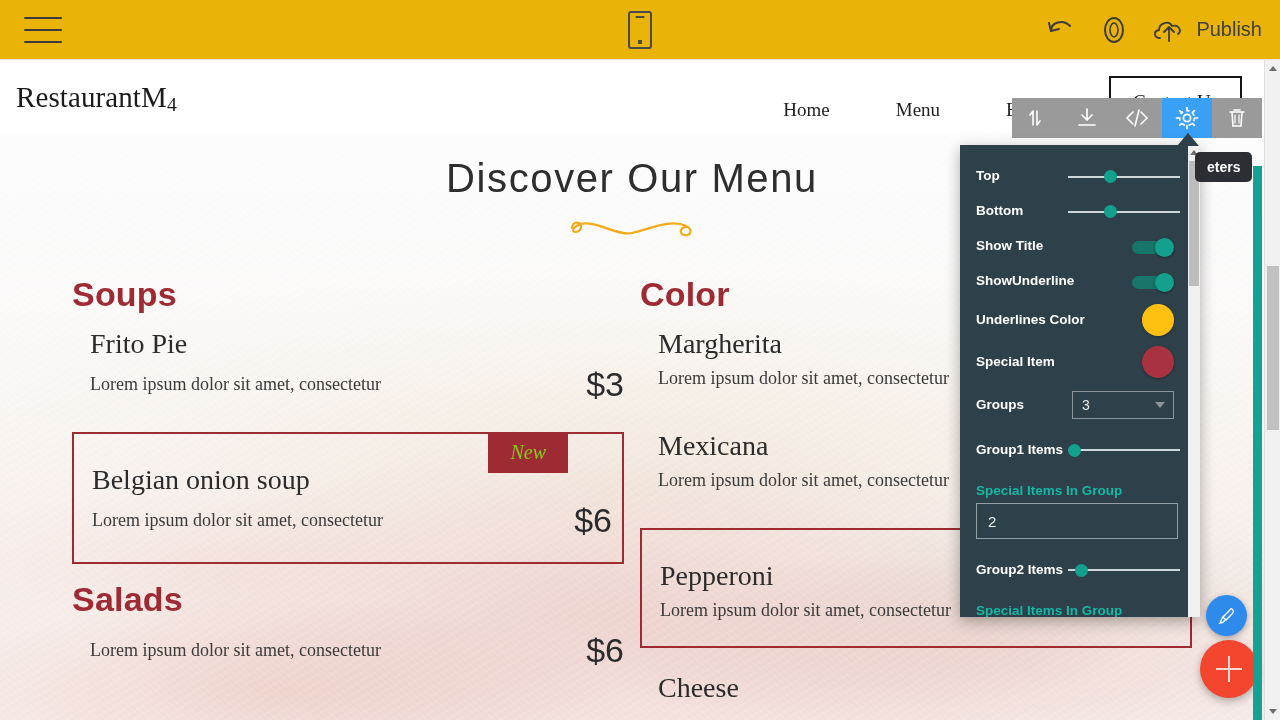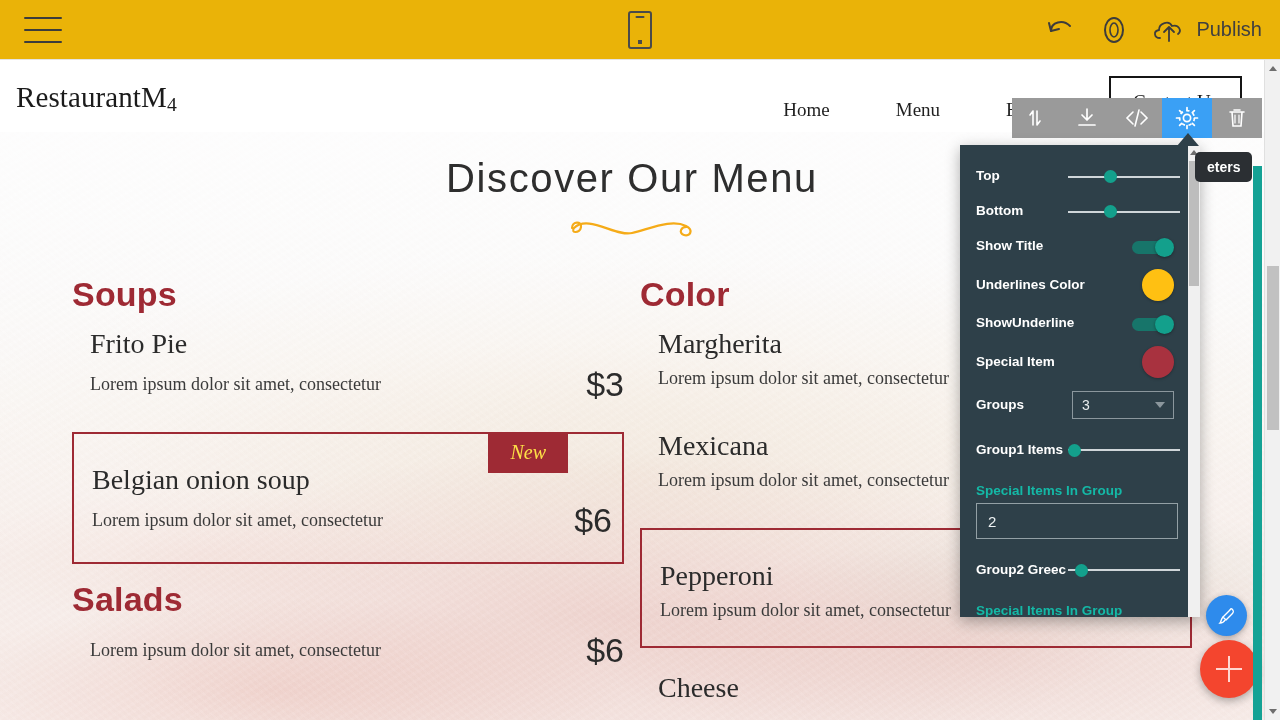--- a/index.html
+++ b/index.html
@@ -173,21 +173,21 @@
     line-height: 1.5;
   }
   .item-price {
     font-family: "Liberation Sans", sans-serif;
     font-weight: 300;
     font-size: 34px; color: #2b2b2b;
     white-space: nowrap; min-width: 64px; text-align: right;
   }
   .badge-new {
     position: absolute; top: -2px; right: 54px;
-    background: #9e2a34; color: #fde047;
+    background: #9e2a34; color: #84cc16;
     font-family: "Liberation Serif", serif;
     font-style: italic;
     font-size: 20px;
     padding: 9px 22px;
   }
 
   
   .block-toolbar {
     position: absolute; top: 98px; left: 1012px;
     display: flex; height: 40px;
@@ -555,31 +555,31 @@
       </div>
 
       <div class="row">
         <div class="lbl wide">Show Title</div>
         <div class="toggle">
           <div class="bar"></div>
             <div class="dot"></div>
         </div>
       </div>
 
-      <div class="row" style="min-height:42px;">
-        <div class="lbl wide">Underlines Color</div>
-        <div class="swatch" style="background:#ffc012;"></div>
-      </div>
-
       <div class="row">
         <div class="lbl wide">ShowUnderline</div>
         <div class="toggle">
           <div class="bar"></div>
             <div class="dot"></div>
         </div>
+      </div>
+
+      <div class="row" style="min-height:42px;">
+        <div class="lbl wide">Underlines Color</div>
+        <div class="swatch" style="background:#ffc012;"></div>
       </div>
 
       <div class="row" style="min-height:42px;">
         <div class="lbl wide">Special Item</div>
         <div class="swatch" style="background:#a8323f;"></div>
       </div>
 
       <div class="row" style="min-height:44px;">
         <div class="lbl">Groups</div>
         <div class="ctrl" style="justify-content:flex-end;">
@@ -597,21 +597,21 @@
             <div class="track"></div>
               <div class="knob" style="left:0%;"></div>
           </div>
         </div>
       </div>
 
       <div class="field-label">Special Items In Group</div>
       <input class="text-input" type="text" value="2" style="">
 
       <div class="row" style="min-height:46px;">
-        <div class="lbl">Group2 Greec</div>
+        <div class="lbl">Group2 Items</div>
         <div class="ctrl">
           <div class="slider">
             <div class="track"></div>
               <div class="knob" style="left:6%;"></div>
           </div>
         </div>
       </div>
 
       <div class="field-label">Special Items In Group</div>
       <input class="text-input" type="text" value="3;5" style="">

